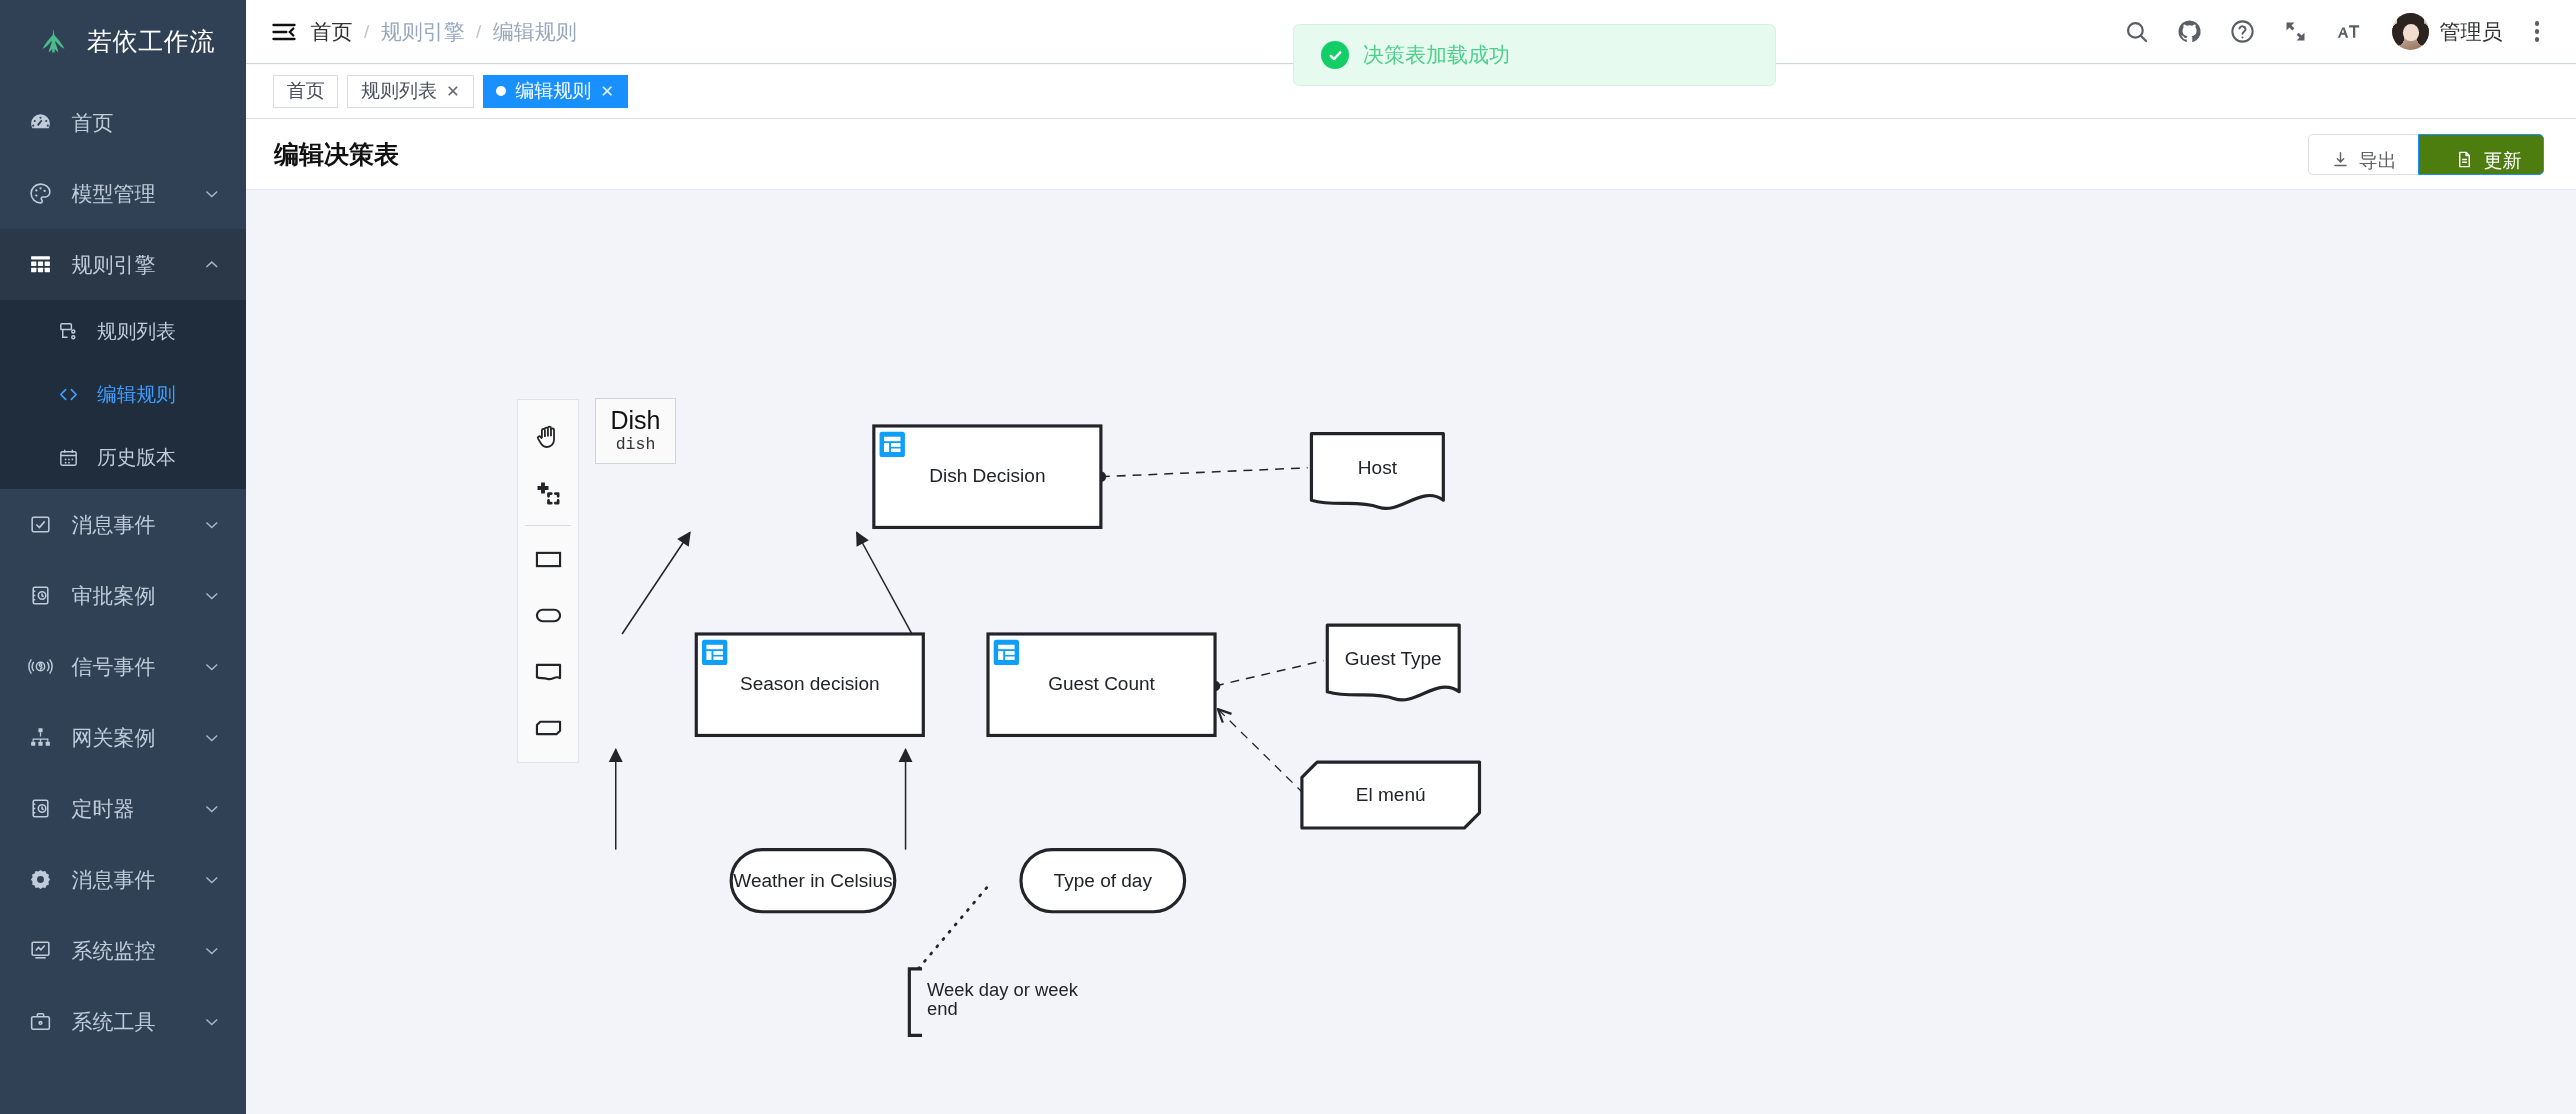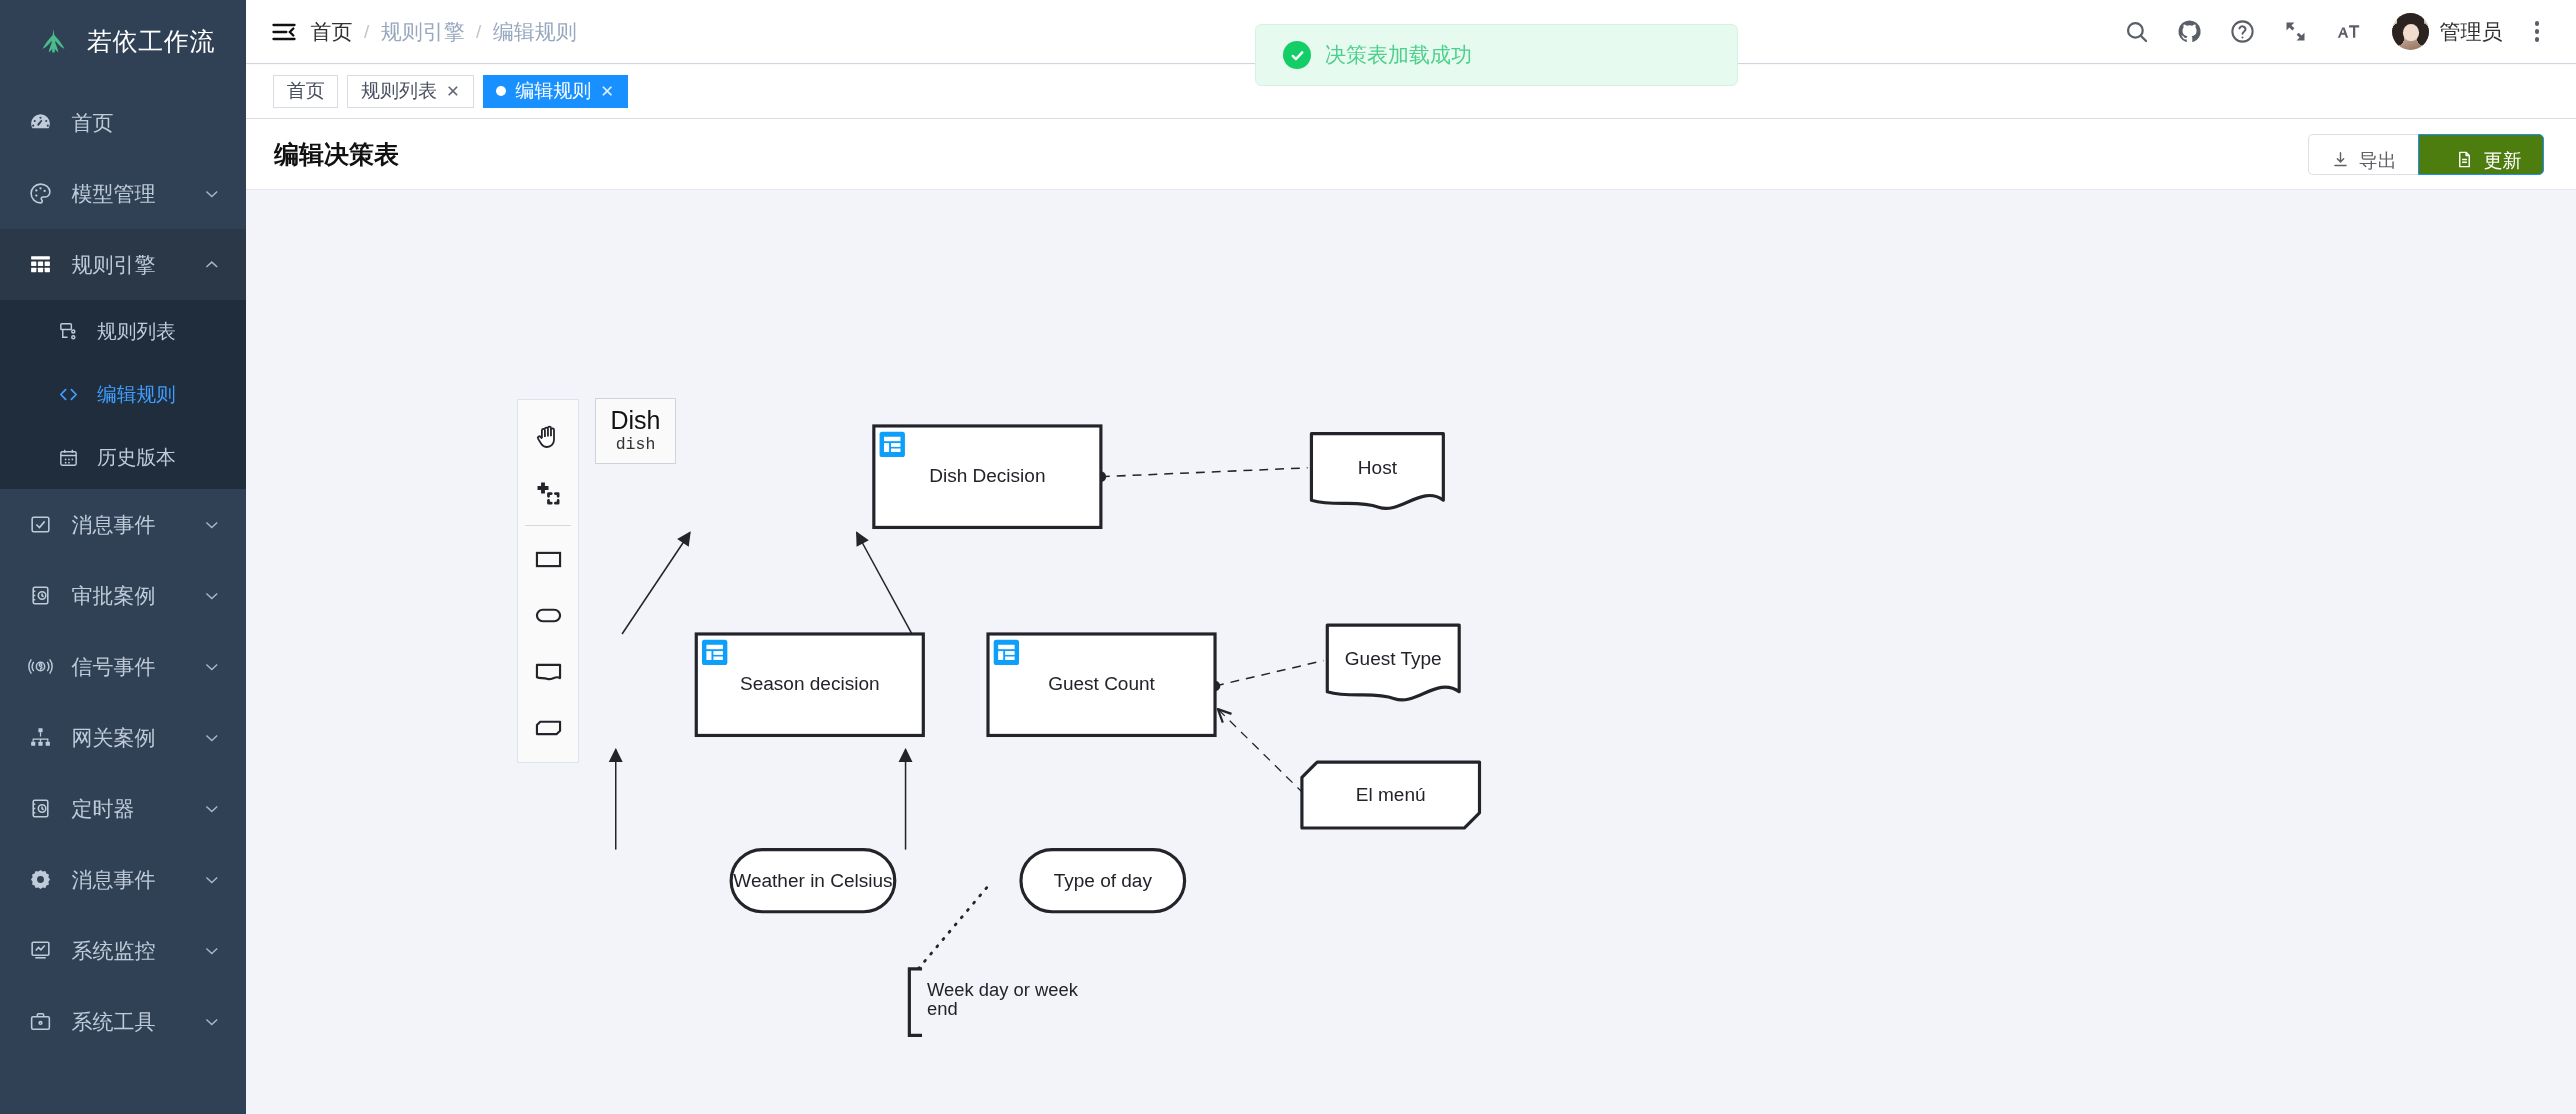--- a/index.html
+++ b/index.html
@@ -119,21 +119,21 @@
     height: 41px; display: flex; align-items: flex-end; gap: 9px;
     padding: 0 21.6px; font-size: 19px; cursor: pointer; white-space: nowrap;
   }
   .btn.ghost { background:#fff; color:#606266; border:0.6px solid #dcdfe6;
                border-radius: 5px 0 0 5px; border-right: none; }
   .btn.primary { background:#4d7c0f; color:#fff; border:0.6px solid #1890ff;
                  border-radius: 0 5px 5px 0; padding-left: 36px; }
 
   
   .toast {
-    position: absolute; left: 1009px; top: 24px;
+    position: absolute; left: 1047px; top: 24px;
     width: 483px; height: 62px;
     background: #e7faf0; border: 0.6px solid #d4f2e1; border-radius: 6.3px;
     display: flex; align-items: center; padding-left: 27px; gap: 14px;
     z-index: 50;
   }
   .toast-icon { width: 28px; height: 28px; border-radius: 50%; background: #13ce66;
                 display:flex; align-items:center; justify-content:center; flex:0 0 28px;}
   .toast-text { font-size: 21px; color: #4cd08a; white-space: nowrap; }
 
   

